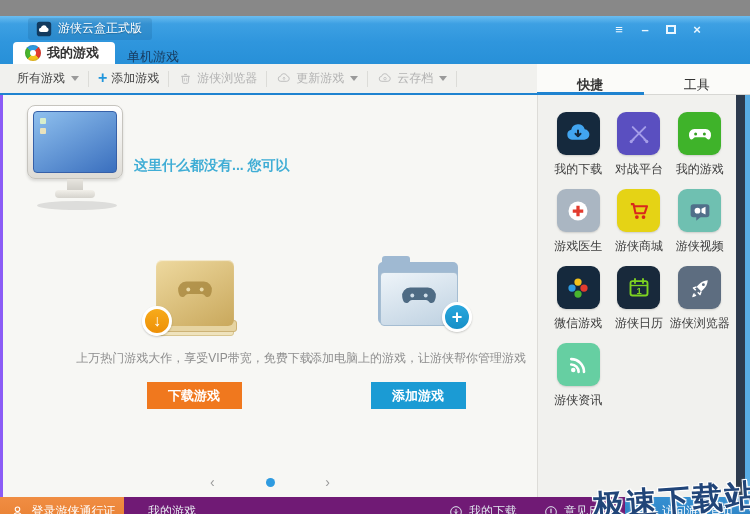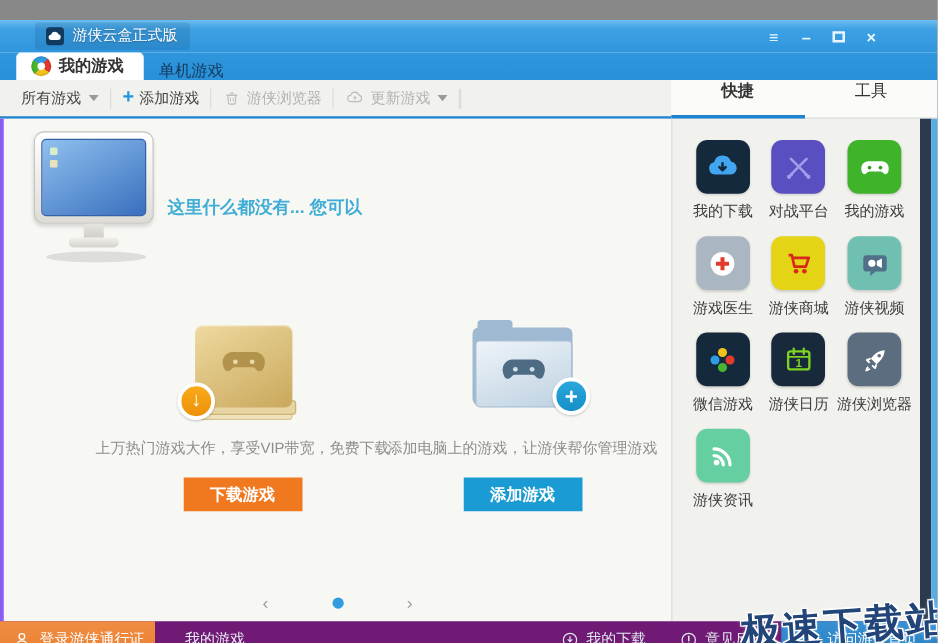--- a/index.html
+++ b/index.html
@@ -31,21 +31,21 @@
 
   
   .toolbar-row { position:absolute; left:0; top:48px; right:0; height:31px; display:flex; }
   .toolbar { width:537px; background:#f1f1ee; border-bottom:2px solid #1f83d0; display:flex; align-items:center; padding-left:8px; }
   .tb-item { display:flex; align-items:center; gap:4px; font-size:12px; color:#444; padding:0 9px; height:100%; }
   .tb-item.disabled { color:#b3b3b3; }
   .tb-sep { width:1px; height:16px; background:#dcdcd8; }
   .caret { width:0; height:0; border-left:4px solid transparent; border-right:4px solid transparent; border-top:5px solid #9a9a9a; margin-left:2px; }
   .plus-glyph { color:#2196dc; font-size:16px; font-weight:bold; line-height:1; margin-top:-2px; }
   .rp-header { flex:1; background:#fbfbf9; border-bottom:1px solid #d7d7d4; display:flex; }
-  .rp-tab { flex:1; display:flex; align-items:flex-start; justify-content:center; font-size:13px; color:#333; position:relative; }
+  .rp-tab { flex:1; display:flex; align-items:flex-end; justify-content:center; font-size:13px; color:#333; position:relative; }
   .rp-tab.active { font-weight:bold; }
   .rp-tab.active::after { content:""; position:absolute; left:0; right:0; bottom:-1px; height:3px; background:#1f83d0; }
 
   
   .content { position:absolute; left:0; top:79px; right:0; bottom:33px; display:flex; }
   .main-area { position:relative; width:537px; background:#f7f7f4; border-left:3px solid #8b5cf6; }
   .right-panel { position:relative; width:199px; background:#f1f1ee; border-left:1px solid #dddcd8; }
   .scroll-strip { width:9px; background:#2c3a4d; }
   .right-border { width:5px; background:#58ace4; }
 
@@ -181,20 +181,28 @@
       <div class="tb-sep"></div>
       <div class="tb-item disabled">
         <svg width="16" height="15" viewBox="0 0 24 24">
           <path d="M7 16.5a4 4 0 0 1-.5-8 5.5 5.5 0 0 1 10.6-.3 4.2 4.2 0 0 1-.8 8.3z" fill="none" stroke="#bdbdbd" stroke-width="1.5"></path>
           <path d="M12 14.8V10m0 0-1.8 1.8M12 10l1.8 1.8" stroke="#bdbdbd" stroke-width="1.4" fill="none"></path>
         </svg>
         <span>更新游戏</span>
         <span class="caret"></span>
       </div>
       <div class="tb-sep"></div>
+      <div class="tb-item disabled">
+        <svg width="16" height="15" viewBox="0 0 24 24">
+          <path d="M7 16.5a4 4 0 0 1-.5-8 5.5 5.5 0 0 1 10.6-.3 4.2 4.2 0 0 1-.8 8.3z" fill="none" stroke="#bdbdbd" stroke-width="1.5"></path>
+          <circle cx="12" cy="12.2" r="2" fill="none" stroke="#bdbdbd" stroke-width="1.2"></circle>
+        </svg>
+        <span>云存档</span>
+        <span class="caret"></span>
+      </div>
       <div class="tb-sep"></div>
     </div>
     <div class="rp-header">
       <div class="rp-tab active">
         <span>快捷</span>
       </div>
       <div class="rp-tab">
         <span>工具</span>
       </div>
     </div>

